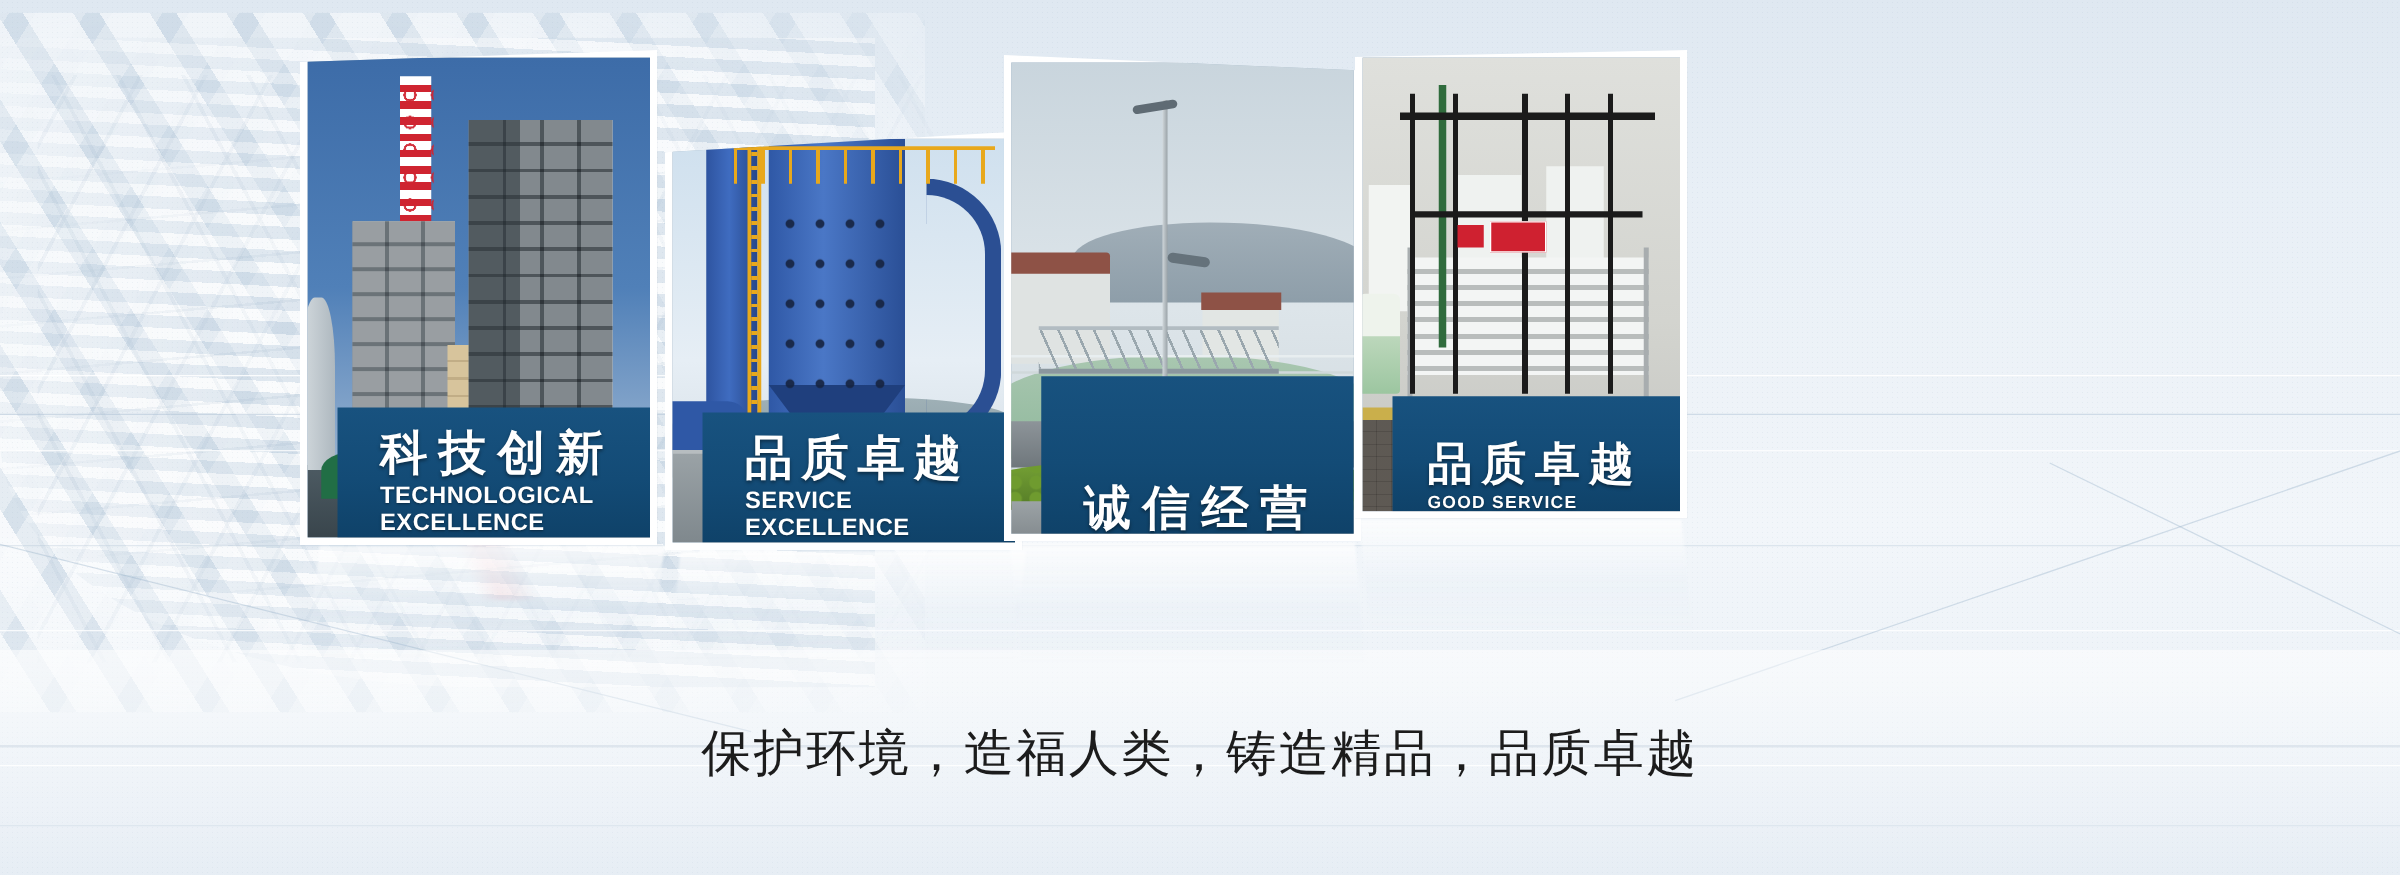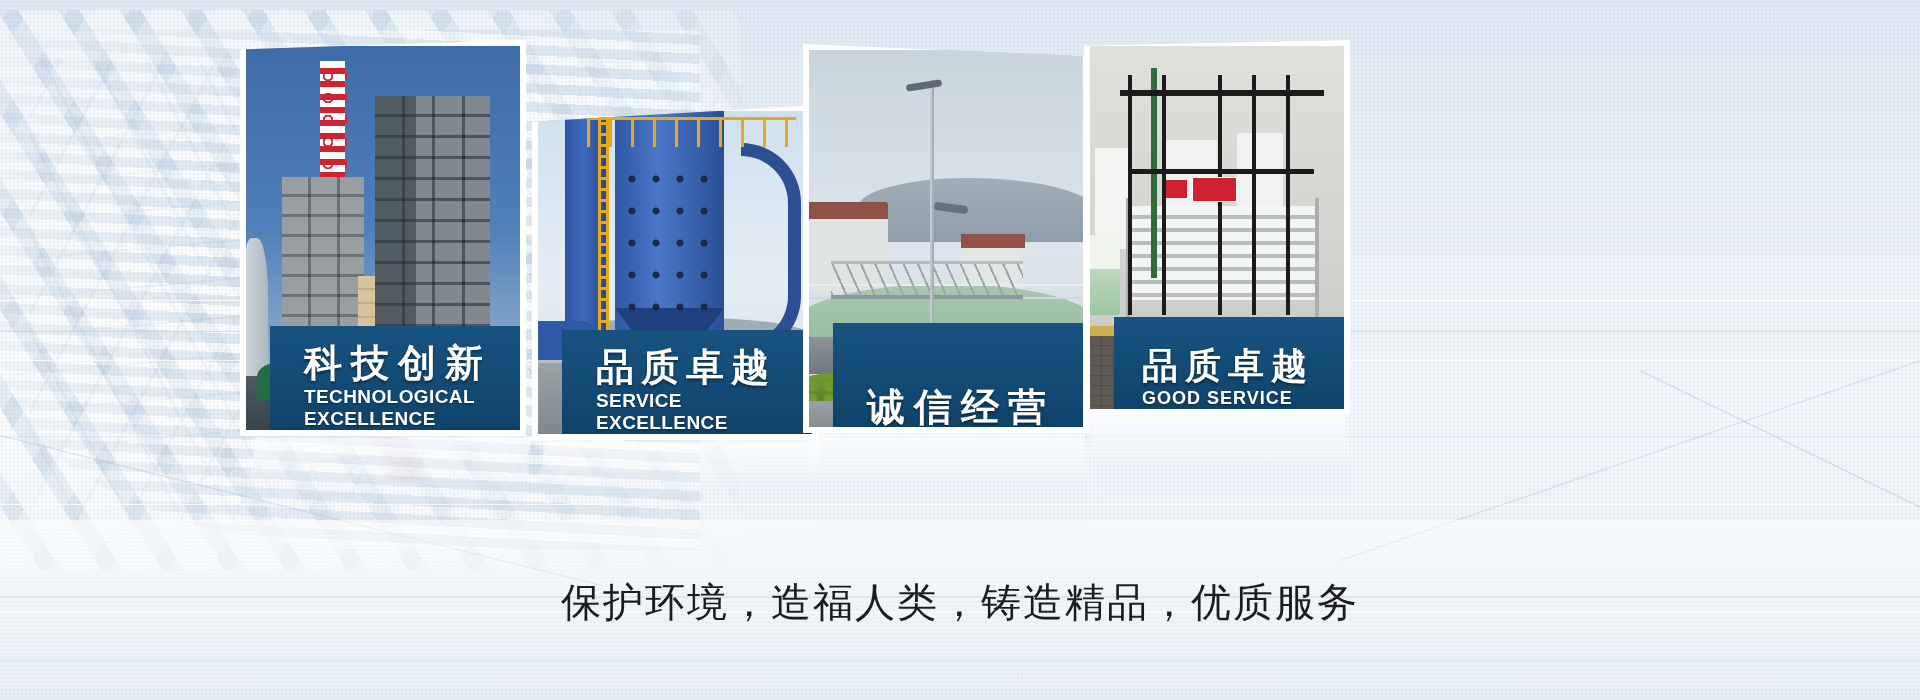--- a/index.html
+++ b/index.html
@@ -116,28 +116,28 @@
 
   
   #card1 { left:240px; top:40px; width:286px; height:396px;
            clip-path:polygon(0 2.4%, 100% 0, 100% 100%, 0 100%); }
   #card1 .band { height:104px; }
   #card2 { left:532px; top:105px; width:286px; height:335px;
            clip-path:polygon(0 5%, 100% 0, 100% 100%, 0 100%); }
   #card2 .band { height:104px; }
   #card3 { left:803px; top:44px; width:286px; height:389px;
            clip-path:polygon(0 0, 100% 3.2%, 100% 100%, 0 100%); }
-  #card3 .band { height:104px; }
+  #card3 .band { height:126px; }
   #card4 { left:1084px; top:40px; width:266px; height:375px;
            clip-path:polygon(0 1.5%, 100% 0, 100% 100%, 0 100%); }
   #card4 .band { height:92px; }
   #card2 .band .cn, #card4 .band .cn { letter-spacing:7px; }
   #card4 .band { padding-left:28px; }
   #card4 .band .cn { font-size:36px; }
-  #card4 .band .en { font-size:18px; letter-spacing:1px; }
+  #card4 .band .en { font-size:14px; letter-spacing:1px; }
 
   
   .reflect {
     position:absolute; pointer-events:none;
     background:linear-gradient(180deg, rgba(255,255,255,.72), rgba(226,235,244,.18) 55%, rgba(226,235,244,0));
     filter:blur(1px);
   }
   .rf1 { left:250px; top:437px; width:276px; height:92px; transform:skewX(-7deg); }
   .rf2 { left:540px; top:441px; width:276px; height:86px; transform:skewX(-6deg); }
   .rf3 { left:812px; top:434px; width:276px; height:96px; transform:skewX(5deg); }
@@ -397,15 +397,15 @@
         </div>
         <div class="band">
           <div class="cn">品质卓越</div>
           <div class="en">GOOD SERVICE</div>
         </div>
       </div>
     </div>
 
   </div>
 
-  <div id="tagline">保护环境，造福人类，铸造精品，优质服务</div>
+  <div id="tagline">保护环境，造福人类，铸造精品，品质卓越</div>
 
 </div>
 
 </body></html>

